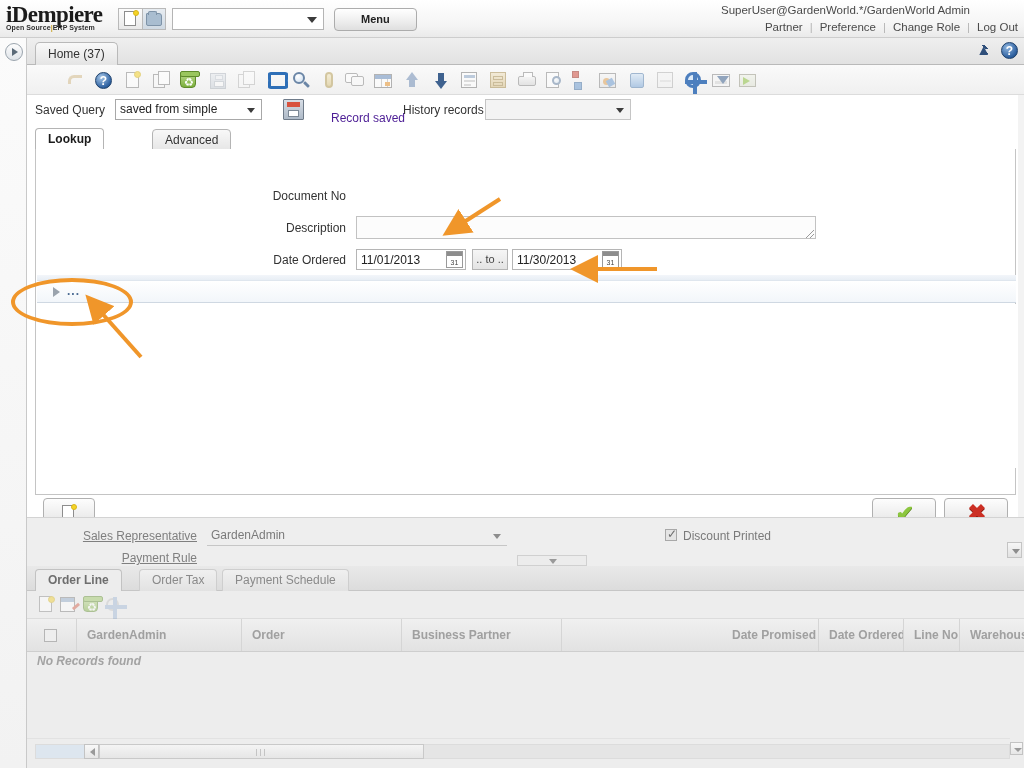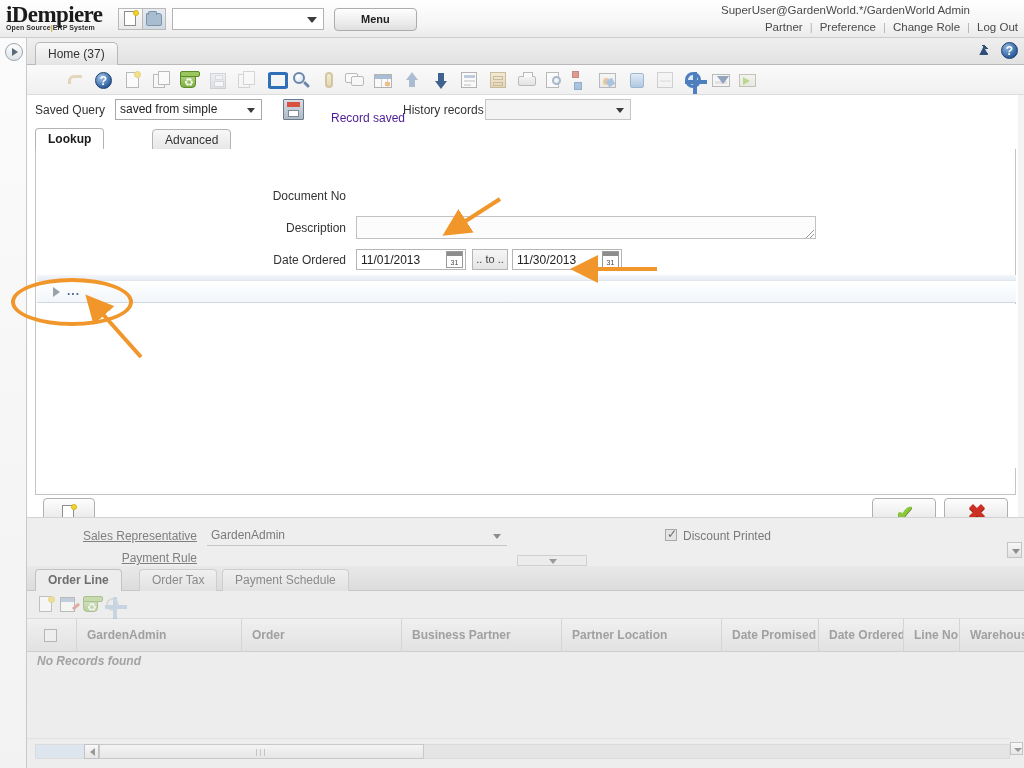--- a/index.html
+++ b/index.html
@@ -999,21 +999,20 @@
     </div>
   </div>
 
   <div class="grid-head">
     <div class="gh-cell" style="left:0px; width:50px;">
       <div class="gh-chk"></div>
     </div>
     <div class="gh-cell" style="left:50px; width:165px;">GardenAdmin</div>
     <div class="gh-cell" style="left:375px; width:160px;">Business Partner</div>
     <div class="gh-cell" style="left:215px; width:160px;">Order</div>
-    <div class="gh-cell" style="left:535px; width:160px;">Partner Location</div>
     <div class="gh-cell" style="left:695px; width:97px;">Date Promised</div>
     <div class="gh-cell" style="left:792px; width:85px;">Date Ordered</div>
     <div class="gh-cell" style="left:877px; width:56px;">Line No</div>
     <div class="gh-cell" style="left:933px; width:64px; border-right:none;">Warehouse</div>
   </div>
   <div class="grid-empty">No Records found</div>
   <div class="grid-blank"></div>
 
   <div class="hsb">
     <div class="hsb-track">

